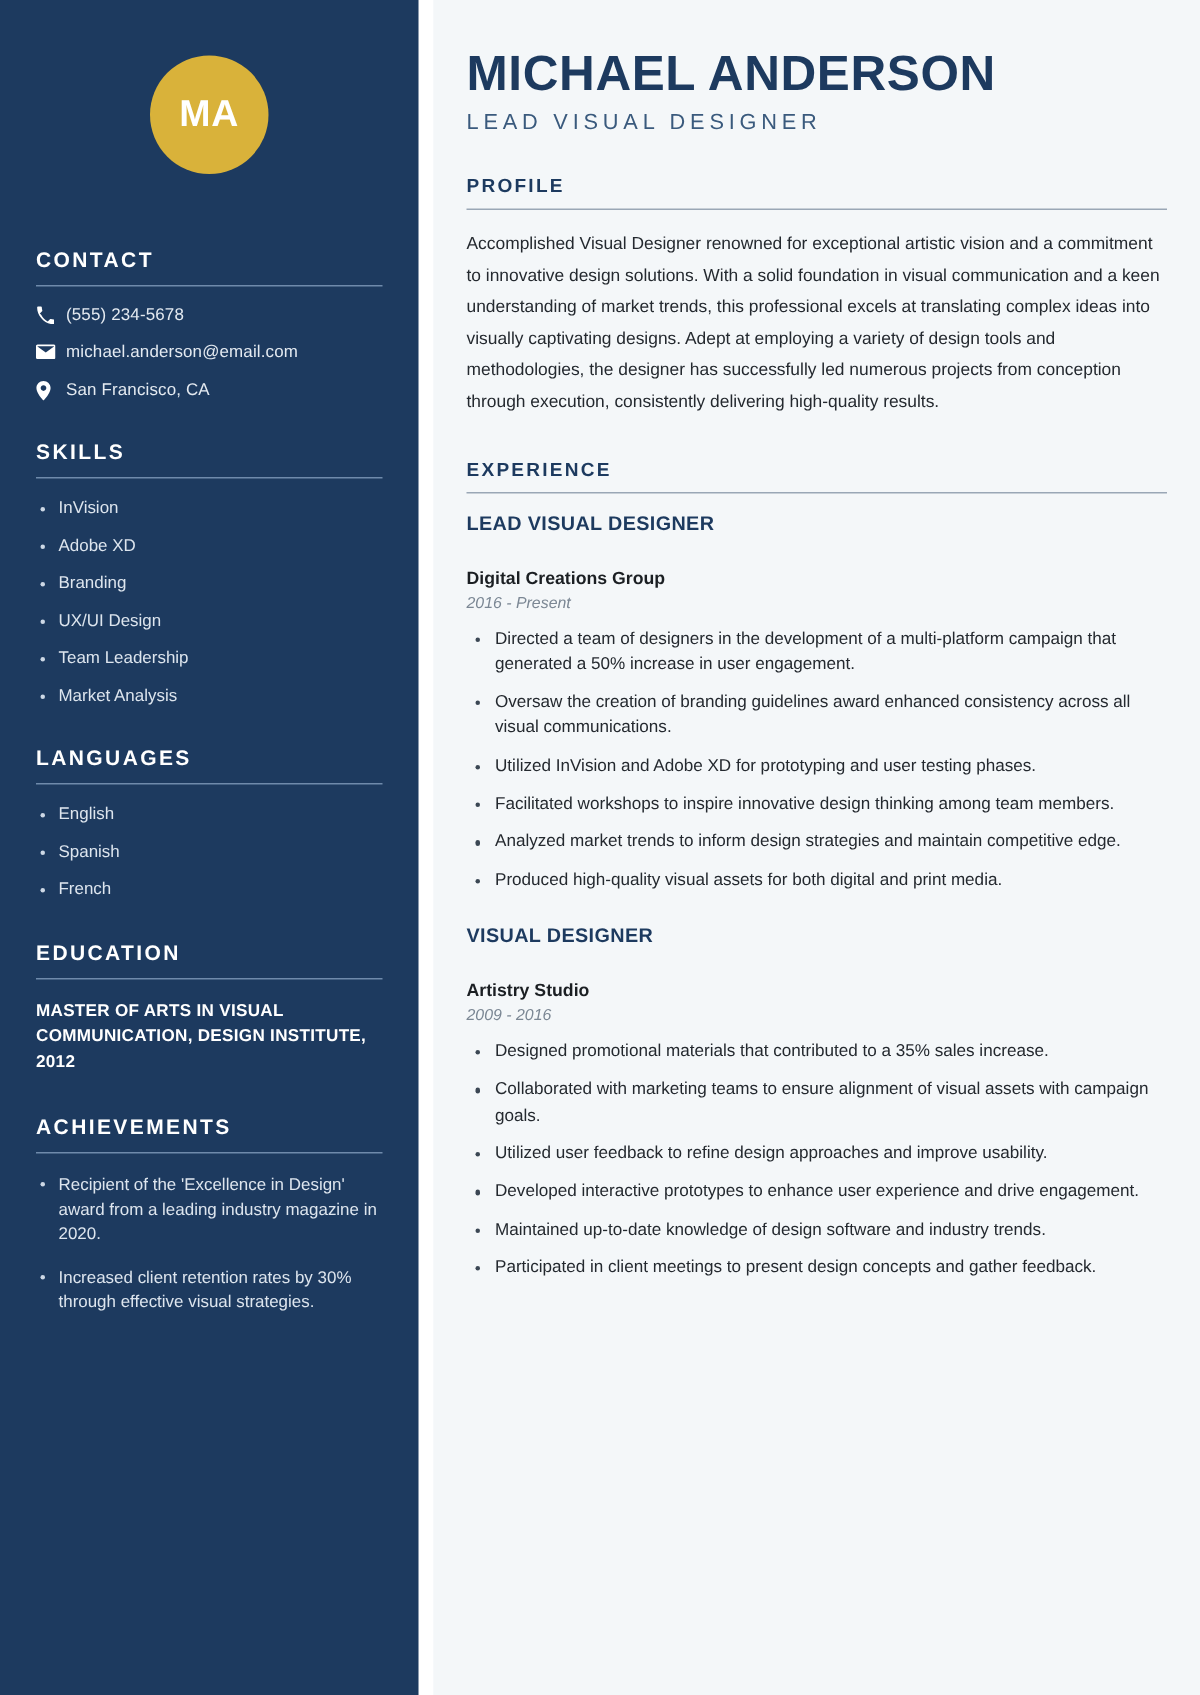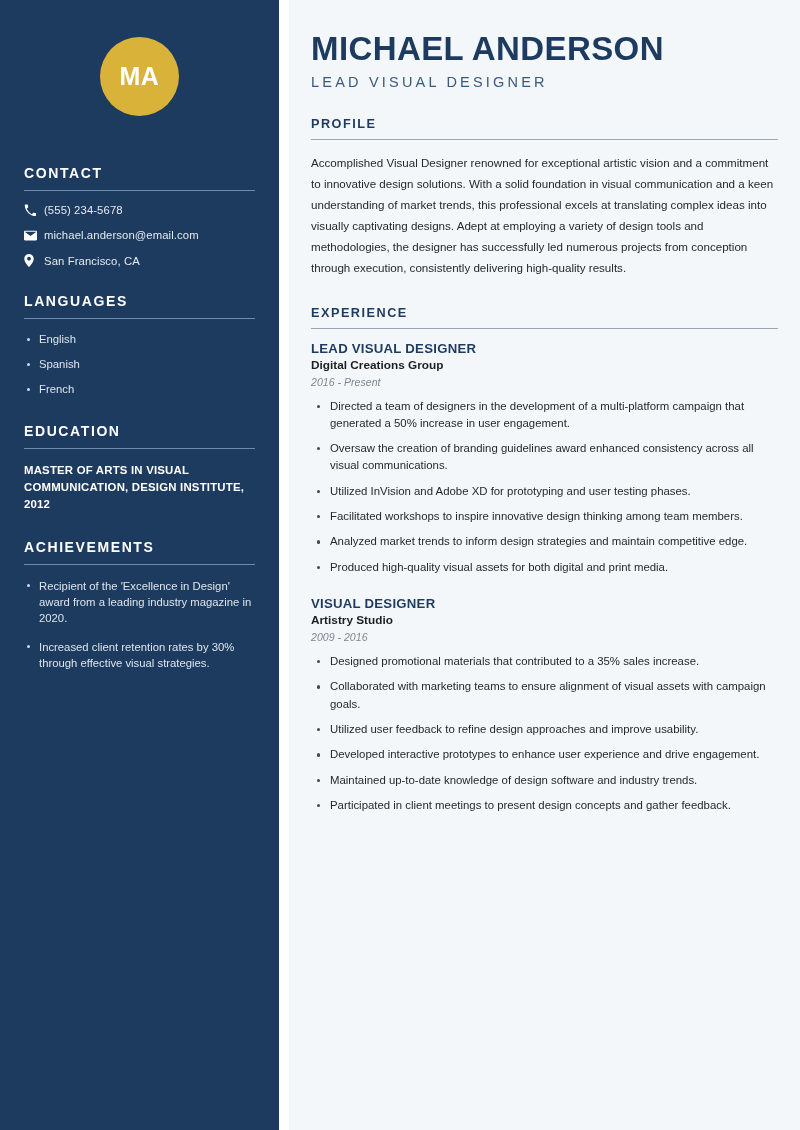--- a/index.html
+++ b/index.html
@@ -59,21 +59,21 @@
   }
   .side-rule {
     height: 1px;
     background: #6f8aab;
     width: 100%;
     margin-bottom: 13px;
   }
 
   .contact-row {
     display: flex;
-    align-items: flex-end;
+    align-items: flex-start;
     margin-bottom: 13px;
     font-size: 11.3px;
     color: #e4eaf1;
   }
   .contact-icon {
     width: 20px;
     min-width: 20px;
     display: flex;
     align-items: center;
     justify-content: flex-start;
@@ -162,21 +162,21 @@
   .exp-role {
     font-size: 13.2px;
     font-weight: bold;
     color: #1d3a5f;
     letter-spacing: 0.25px;
   }
   .exp-company {
     font-size: 11.8px;
     font-weight: bold;
     color: #1b1f23;
-    margin-top: 2px;
+    margin-top: 22px;
   }
   .exp-dates {
     font-size: 10.6px;
     font-style: italic;
     color: #7b8794;
     margin-top: 4px;
   }
   ul.exp-list {
     list-style: none;
     margin-top: 10px;
@@ -237,20 +237,32 @@
       <div class="contact-row">
         <span class="contact-icon">
           <svg width="10" height="13" viewBox="0 0 16 22" fill="#ffffff">
               <path d="M8 0C3.6 0 0 3.6 0 8c0 5.8 7.2 13.4 7.5 13.7.3.3.7.3 1 0C8.8 21.4 16 13.8 16 8c0-4.4-3.6-8-8-8zm0 11.2c-1.8 0-3.2-1.4-3.2-3.2S6.2 4.8 8 4.8 11.2 6.2 11.2 8 9.8 11.2 8 11.2z"></path>
             </svg>
         </span>
         <span class="contact-text">San Francisco, CA</span>
       </div>
     </section>
 
+    <section class="side-section">
+      <div class="side-heading">SKILLS</div>
+      <div class="side-rule"></div>
+      <ul class="side-list">
+        <li>InVision</li>
+        <li>Adobe XD</li>
+        <li>Branding</li>
+        <li>UX/UI Design</li>
+        <li>Team Leadership</li>
+        <li>Market Analysis</li>
+      </ul>
+    </section>
 
     <section class="side-section">
       <div class="side-heading">LANGUAGES</div>
       <div class="side-rule"></div>
       <ul class="side-list">
         <li>English</li>
         <li>Spanish</li>
         <li>French</li>
       </ul>
     </section>

